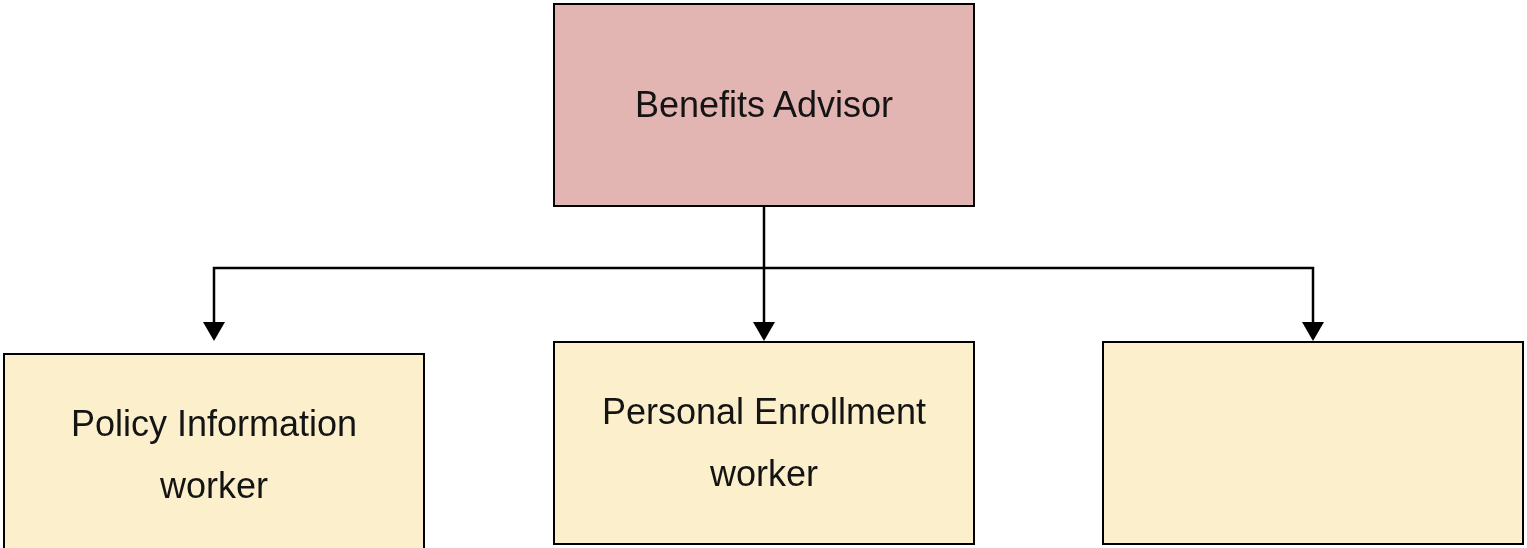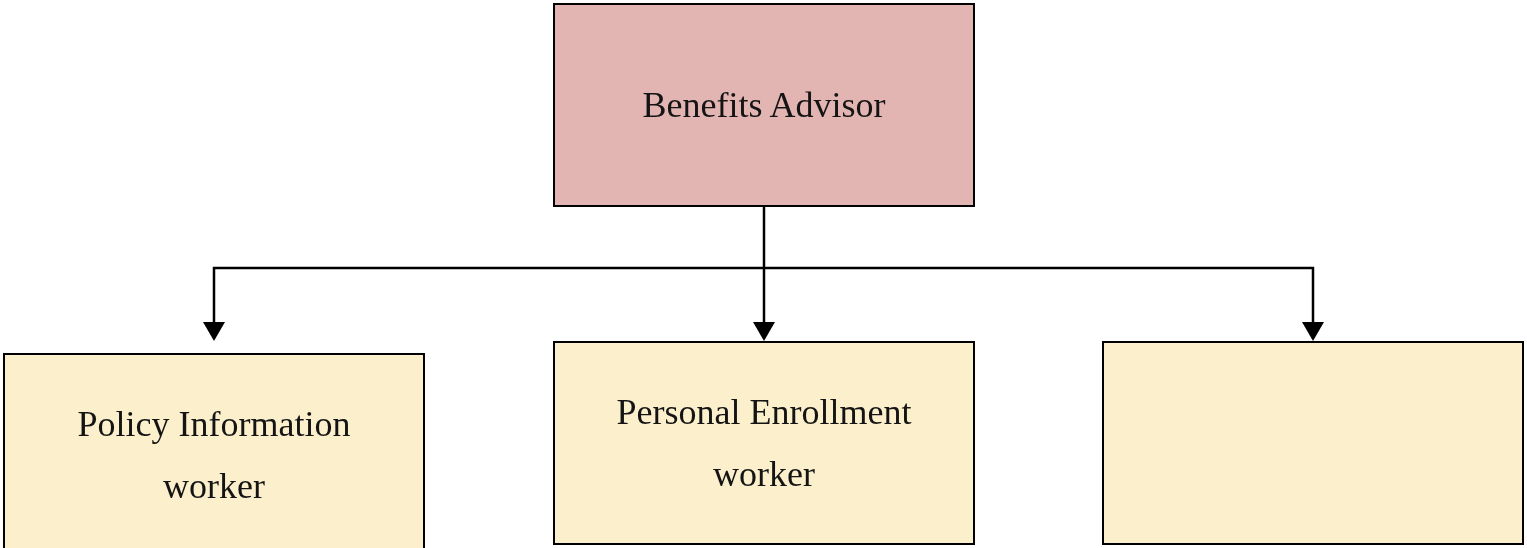--- a/index.html
+++ b/index.html
@@ -5,21 +5,21 @@
   html, body {
     margin: 0;
     padding: 0;
     background: #ffffff;
   }
   .canvas {
     position: relative;
     width: 1527px;
     height: 548px;
     background: #ffffff;
-    font-family: Liberation Serif, serif;
+    font-family: Liberation Sans, sans-serif;
     overflow: hidden;
   }
   .node {
     position: absolute;
     box-sizing: border-box;
     border: 2.5px solid #000000;
     display: flex;
     flex-direction: column;
     align-items: center;
     justify-content: center;

